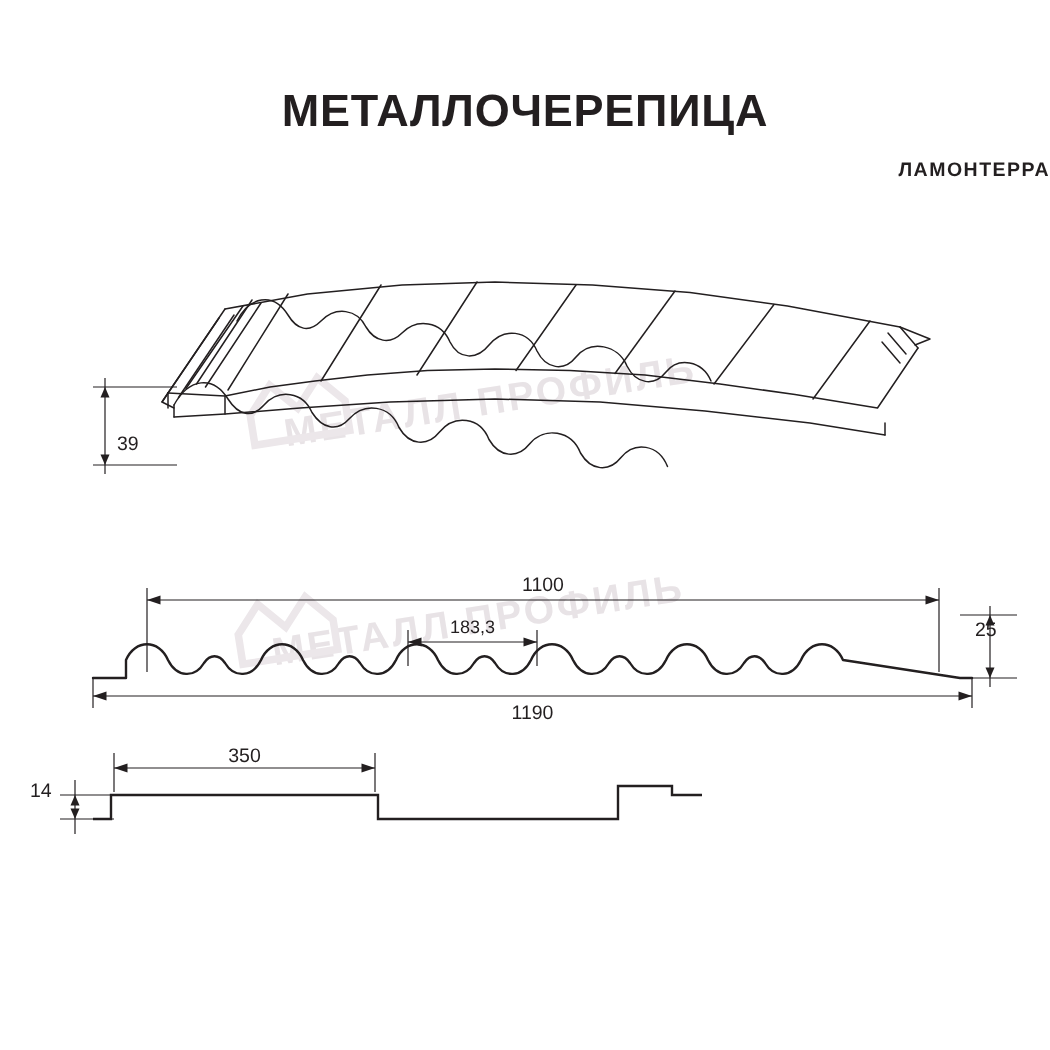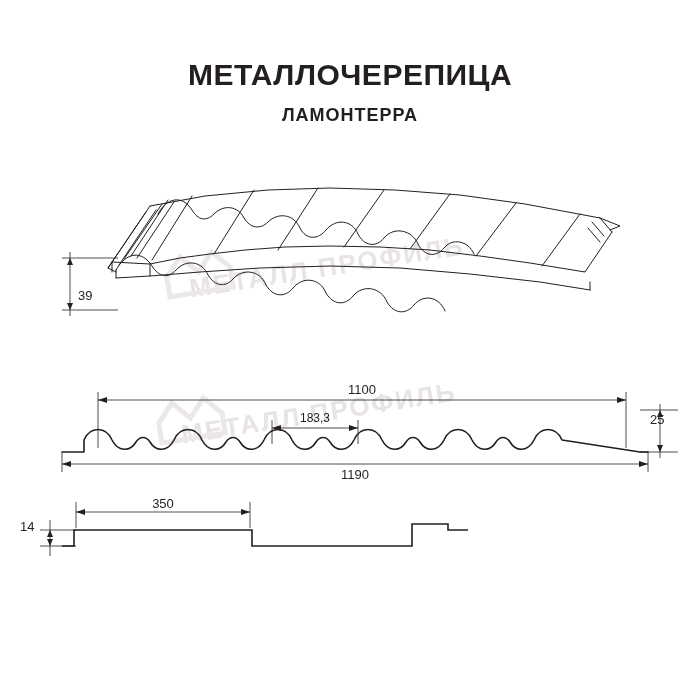--- a/index.html
+++ b/index.html
@@ -28,22 +28,22 @@
     font-size: 30px;
     font-weight: bold;
     letter-spacing: 0.5px;
     color: #231f20;
   }
   .subtitle {
     position: absolute;
     left: 0;
     right: 0;
     top: 105px;
-    text-align: center;
-    font-size: 18px;
+    text-align: right;
+    font-size: 13px;
     font-weight: bold;
     letter-spacing: 1px;
     color: #231f20;
   }
   .drawing {
     position: absolute;
     left: 0;
     top: 0;
     width: 700px;
     height: 700px;

